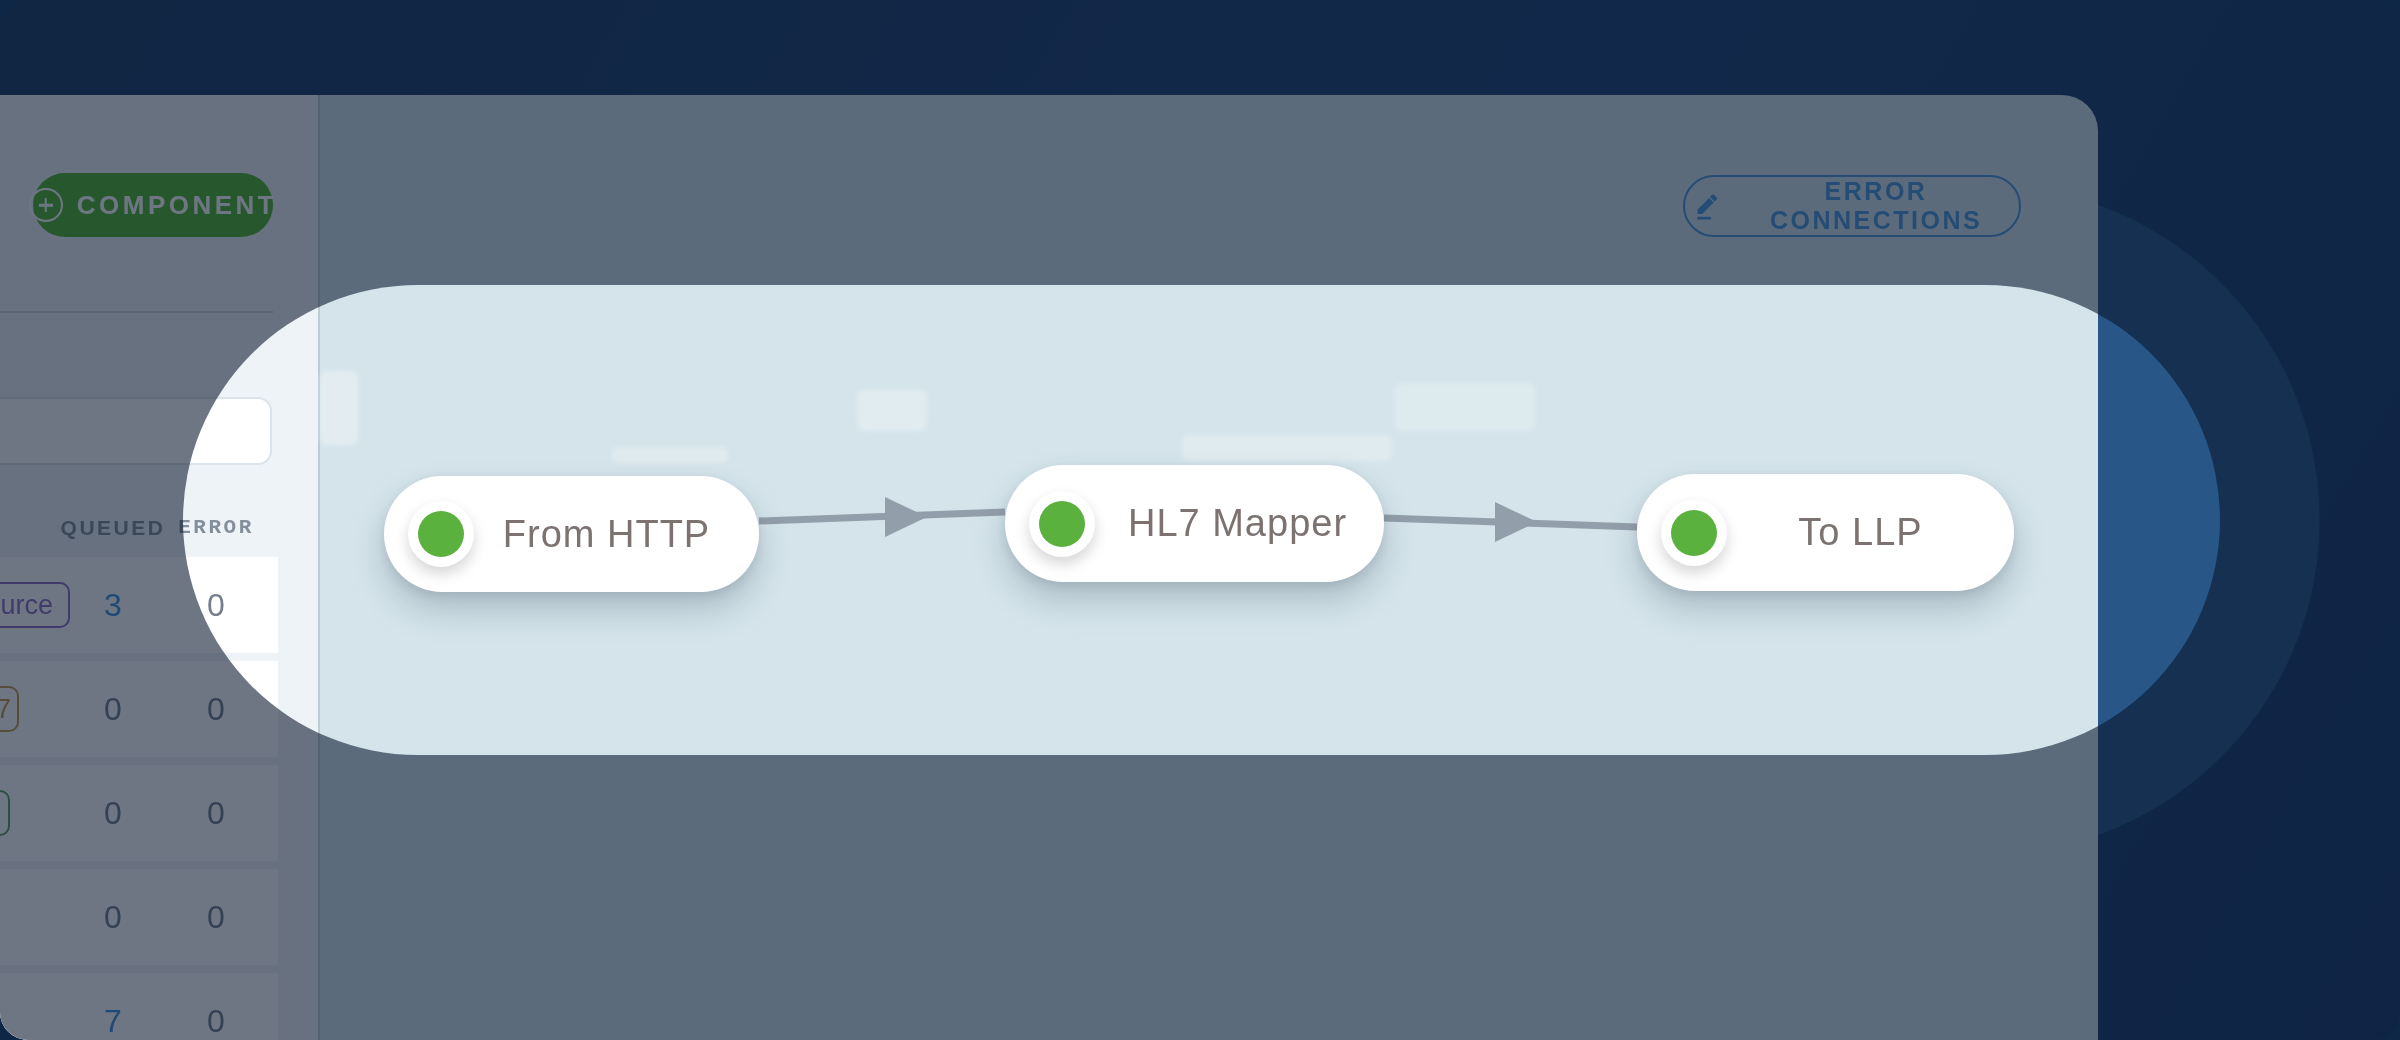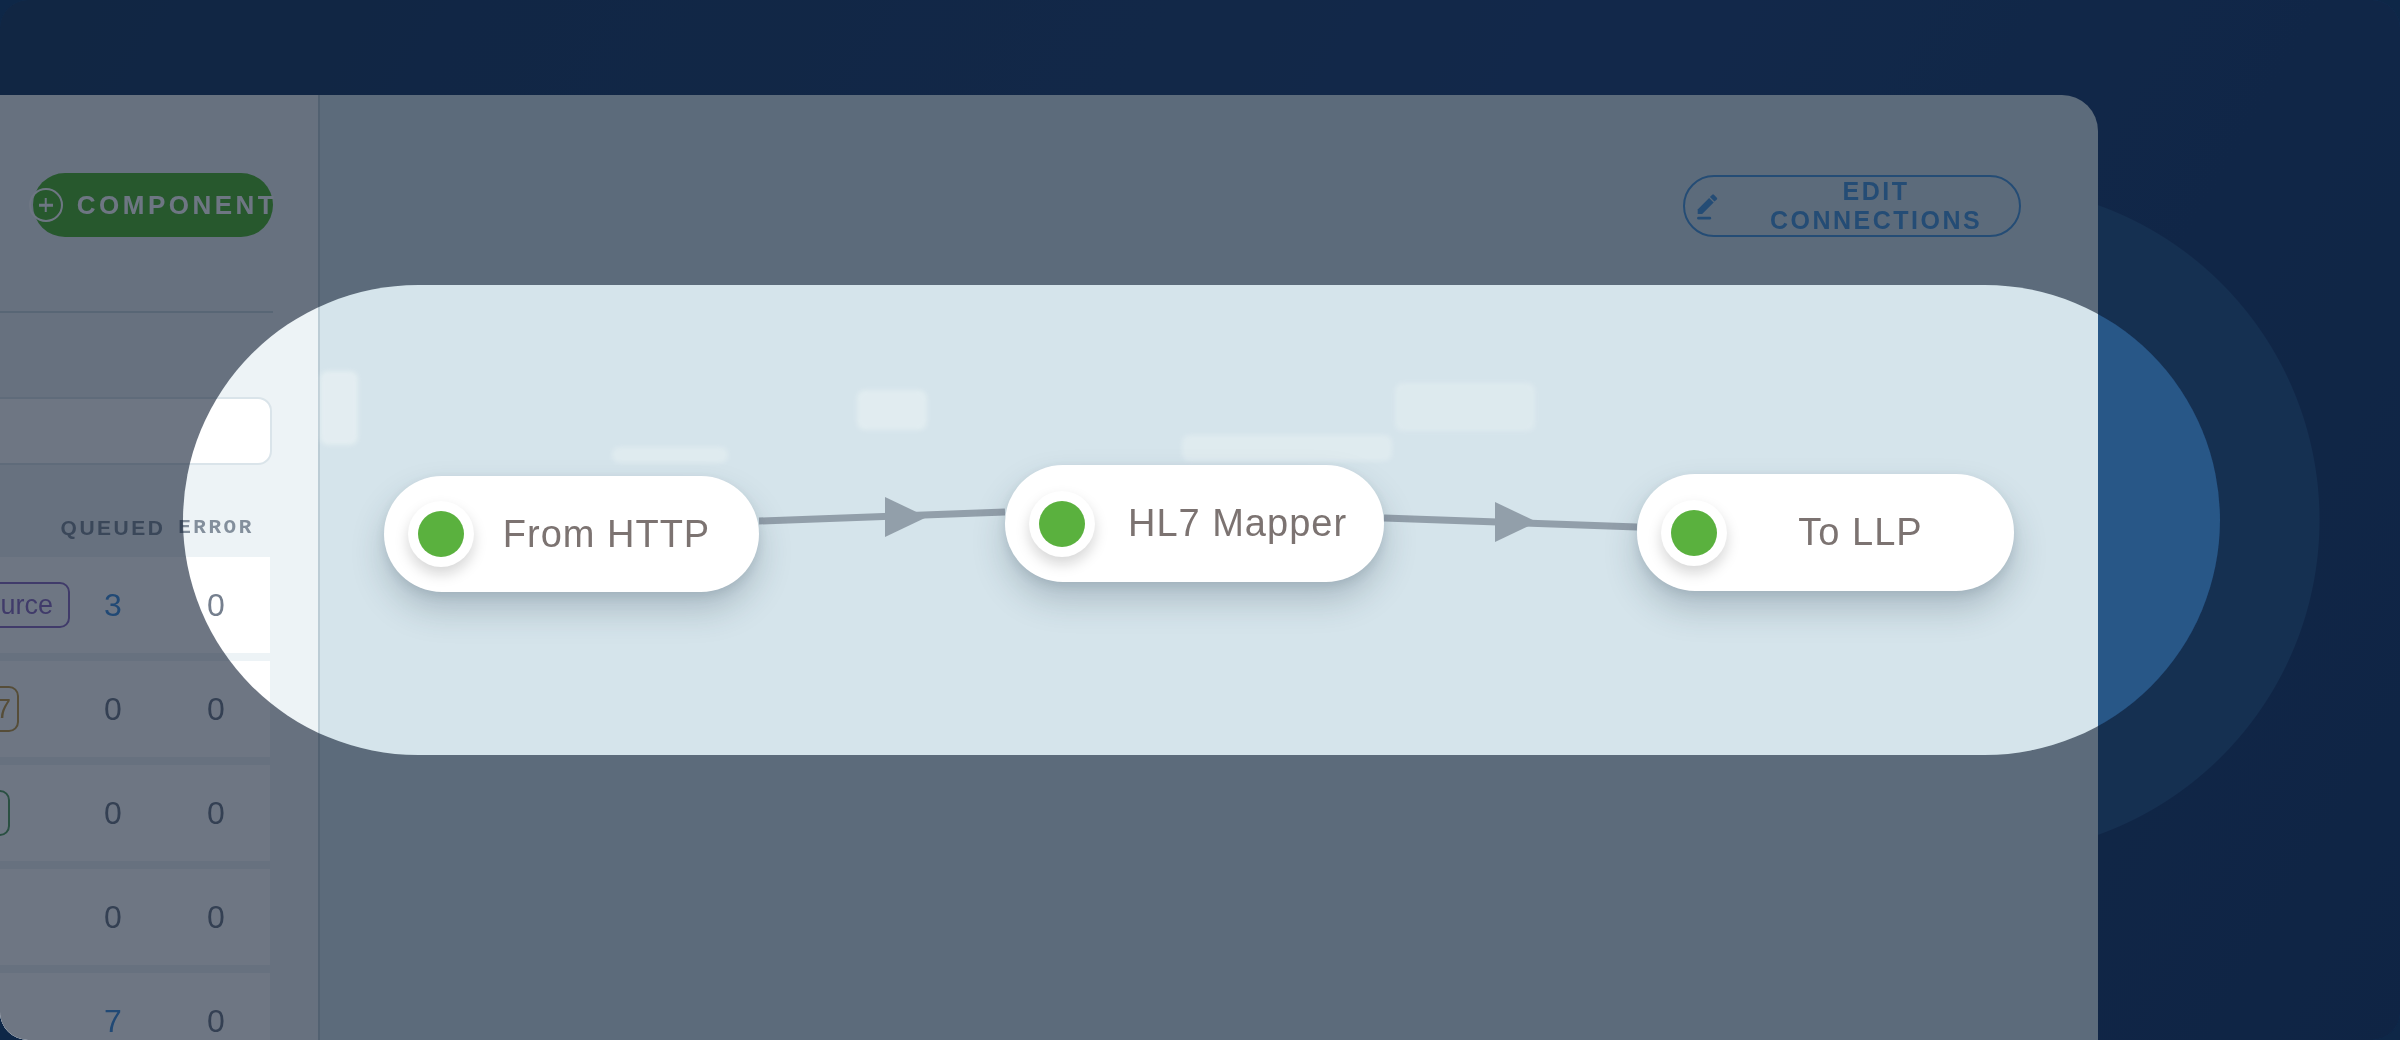--- a/index.html
+++ b/index.html
@@ -25,21 +25,21 @@
   .side-divider{position:absolute;left:0;top:216px;width:273px;height:2px;background:var(--divider);}
   .search-input{
     position:absolute;left:-40px;top:302px;width:312px;height:68px;border-radius:14px;
     background:#fff;border:2px solid #d9e3e9;box-sizing:border-box;outline:none;font-size:26px;padding:0 20px;
     color:#3c4c5e;
   }
   .tbl-head{position:absolute;top:421px;left:0;width:273px;height:28px;}
   .tbl-head span{position:absolute;font-size:21px;font-weight:700;letter-spacing:2.5px;color:var(--header-gray);text-align:center;}
   .col-queued{left:58px;width:110px;}
   .col-error{left:161px;width:110px;font-family:Liberation Mono, monospace;}
-  .row{position:absolute;left:0;width:270px;height:96px;background:#fff;}
+  .row{position:absolute;left:0;width:270px;height:96px;background:#fff;padding-left:8px;}
   .row .num{position:absolute;top:50%;transform:translateY(-50%);font-size:32px;font-weight:500;color:var(--num-gray);text-align:center;}
   .row .num.q{left:58px;width:110px;}
   .row .num.e{left:161px;width:110px;}
   .row .num.blue{color:var(--num-blue);}
   .badge{
     position:absolute;top:50%;transform:translateY(-50%);height:46px;border-radius:10px;border:2.5px solid;
     box-sizing:border-box;display:flex;align-items:center;justify-content:flex-end;font-size:27px;
   }
   .badge.purple{border-color:var(--badge-purple);color:var(--badge-purple);left:-75px;width:145px;padding-right:15px;}
   .badge.amber{border-color:var(--badge-amber);color:var(--badge-amber);left:-60px;width:79px;padding-right:6px;}
@@ -122,21 +122,21 @@
   </div>
 
   <div class="canvas">
 
     <button class="edit-btn">
       <svg class="pencil-icon" viewBox="0 0 24 24">
         <path d="M5 14.6V18h3.4l8.6-8.6-3.4-3.4L5 14.6z"></path>
         <path d="M19.4 7.1c.36-.36.36-.94 0-1.3l-2.2-2.2a.92.92 0 0 0-1.3 0l-1.7 1.7 3.4 3.4 1.8-1.6z"></path>
         <rect x="4.6" y="20" width="10.5" height="2.2" rx="1"></rect>
       </svg>
-      <span>EDIT CONNECTIONS</span>
+      <span>ERROR CONNECTIONS</span>
     </button>
 
     <div class="ghost" style="left:0px;top:276px;width:38px;height:74px;opacity:.35;"></div>
     <div class="ghost" style="left:292px;top:352px;width:116px;height:16px;opacity:.25;"></div>
     <div class="ghost" style="left:537px;top:295px;width:70px;height:40px;opacity:.3;"></div>
     <div class="ghost" style="left:862px;top:340px;width:210px;height:26px;opacity:.25;"></div>
     <div class="ghost" style="left:1075px;top:288px;width:140px;height:48px;opacity:.22;"></div>
 
     <svg class="flow-svg" viewBox="0 0 1780 945">
       <line x1="439" y1="426" x2="685" y2="417"></line>

